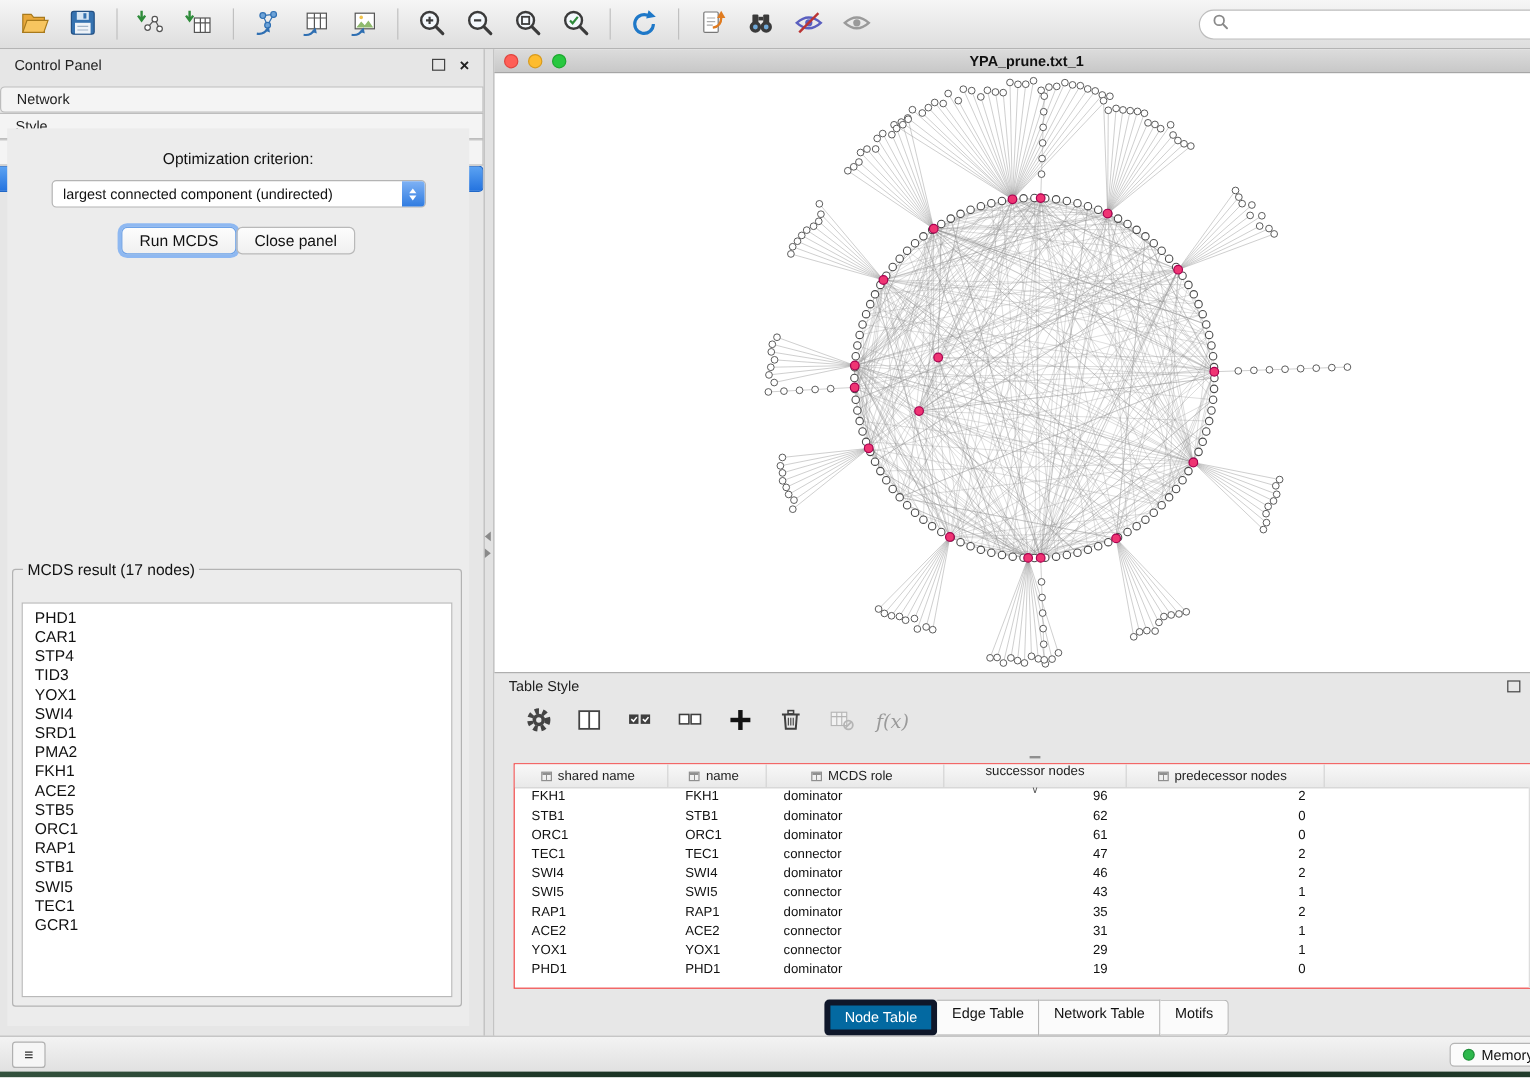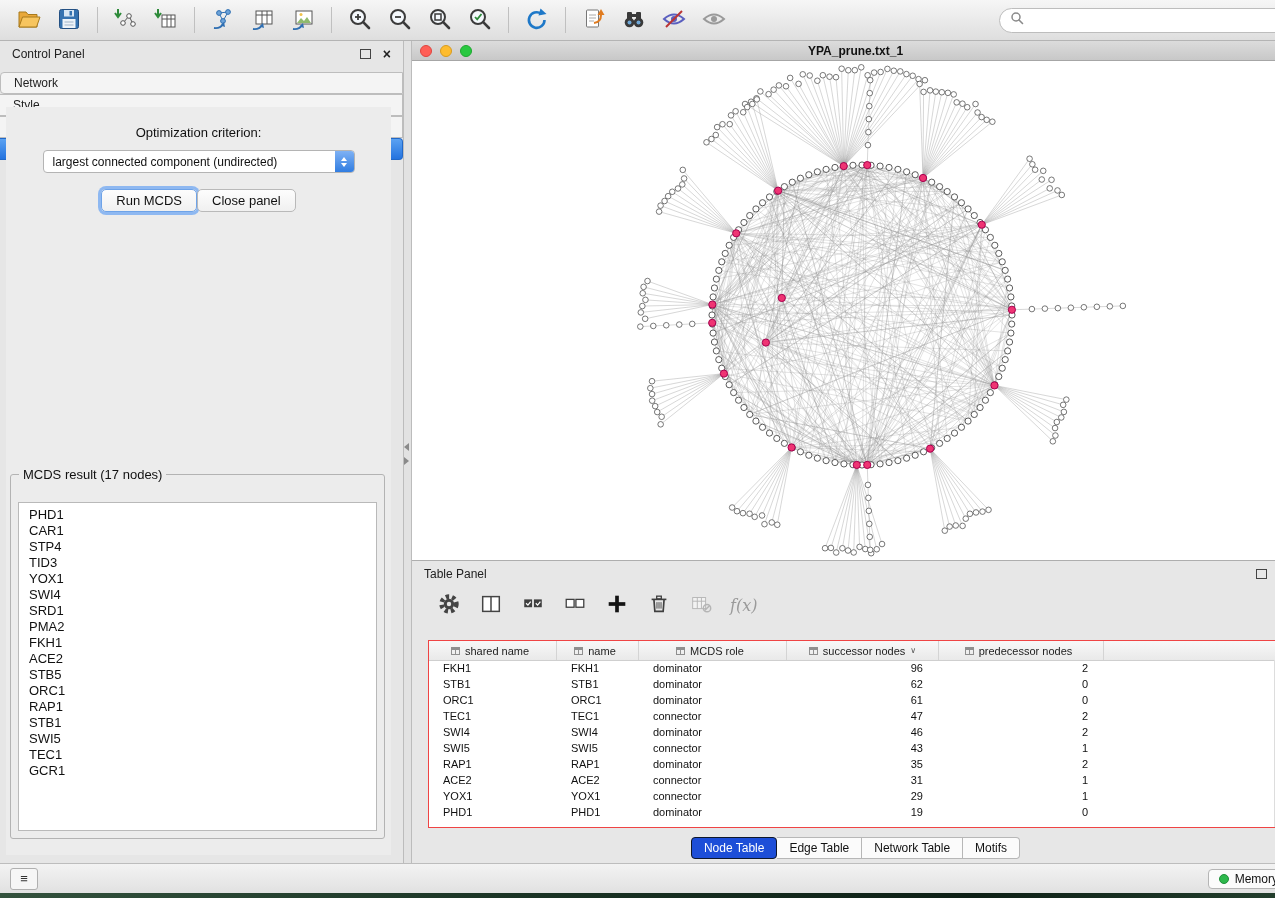--- a/index.html
+++ b/index.html
@@ -82,42 +82,42 @@
   .table-wrap{margin:16px 10px 0 16px;background:#fff;border:1px solid #ef4444;height:188px;
     position:relative;box-sizing:border-box;flex:none;}
   .thead{display:flex;height:19px;background:linear-gradient(#f8f8f8,#e9e9e9);
     border-bottom:1px solid #cfcfcf;}
   .cols{display:flex;}
   .th{display:flex;align-items:center;justify-content:center;gap:5px;font-size:11px;color:#222;
     border-right:1px solid #d4d4d4;box-sizing:border-box;height:19px;}
   .cols .th:nth-of-type(1){width:128px;}
   .cols .th:nth-of-type(2){width:82px;}
   .cols .th:nth-of-type(3){width:148px;}
-  .cols .th:nth-of-type(4){width:152px;}
+  .cols .th:nth-of-type(4){width:152px;flex-direction:column;}
   .cols .th:nth-of-type(5){width:165px;}
   .th-filler{flex:1;}
   .mini-grid{width:9px;height:8px;border:1px solid #8f8f8f;box-sizing:border-box;
     background-image:linear-gradient(#8f8f8f 2px,transparent 2px),
       linear-gradient(90deg,transparent 3px,#8f8f8f 3px,#8f8f8f 4px,transparent 4px);}
   .th-sort{font-size:8px;color:#555;}
   .tbody{position:absolute;top:19px;left:0;right:13px;bottom:0;overflow:hidden;font-size:11px;}
   .tr{display:flex;height:16px;line-height:16px;}
   .td{box-sizing:border-box;white-space:nowrap;overflow:hidden;}
   .tr .td:nth-of-type(1){width:128px;padding-left:14px;}
   .tr .td:nth-of-type(2){width:82px;padding-left:14px;}
   .tr .td:nth-of-type(3){width:148px;padding-left:14px;}
   .tr .td:nth-of-type(4){width:152px;text-align:right;padding-right:16px;}
   .tr .td:nth-of-type(5){width:165px;text-align:right;padding-right:16px;}
   .tr .td:nth-of-type(6){flex:1;}
   .vscroll{position:absolute;top:19px;right:0;bottom:0;width:13px;background:#f4f4f4;border-left:1px solid #ddd;}
   .vthumb{position:absolute;left:2px;right:2px;top:6px;height:140px;background:#c2c2c2;border-radius:5px;}
   .tp-tabs{display:flex;justify-content:center;margin-top:9px;}
   .tp-tab{font-size:12px;padding:3px 12px;background:#fbfbfb;border:1px solid #b7b7b7;border-left:none;color:#111;}
   .tp-tab:last-child{border-radius:0 4px 4px 0;}
-  .tp-tab.active{background:#1d4ed8;color:#fff;border:1px solid #0f172a;border-radius:4px;}
+  .tp-tab.active{background:#0369a1;color:#fff;border:5px solid #0f172a;border-radius:4px;}
 
   
   .status-bar{position:absolute;left:0;right:0;bottom:5px;height:30px;box-sizing:border-box;
     background:linear-gradient(#f3f3f3,#e1e1e1);border-top:1px solid #bdbdbd;
     display:flex;align-items:center;padding:0 10px;}
   .status-left-btn{width:26px;height:20px;border:1px solid #b0b0b0;border-radius:3px;background:#f6f6f6;
     display:flex;align-items:center;justify-content:center;font-size:13px;color:#333;}
   .memory-btn{margin-left:auto;display:flex;align-items:center;gap:6px;border:1px solid #b5b5b5;
     border-radius:4px;background:#fbfbfb;padding:2px 10px;font-size:12px;}
   .mem-dot{width:10px;height:10px;border-radius:50%;background:#2db84c;border:1px solid #1f8f3a;box-sizing:border-box;}
@@ -1205,21 +1205,21 @@
               <circle cx="300.20556978681395" cy="261.85039343644155" r="3.6" fill="#ef3473" stroke="#a80050" stroke-width="1"></circle>
               <circle cx="455.2349245053752" cy="403.90862405286435" r="3.6" fill="#ef3473" stroke="#a80050" stroke-width="1"></circle>
               <circle cx="369.79189673982796" cy="236.95124135294373" r="3.6" fill="#ef3473" stroke="#a80050" stroke-width="1"></circle>
               <circle cx="353.8738304061681" cy="281.5637355816999" r="3.6" fill="#ef3473" stroke="#a80050" stroke-width="1"></circle>
             </g>
           </svg>
       </div>
 
       <div class="table-panel">
         <div class="panel-header">
-          <span class="panel-title">Table Panel</span>
+          <span class="panel-title">Table Style</span>
           <span class="float-icon"></span>
           <span class="close-icon">×</span>
         </div>
         <div class="tp-toolbar">
           <button class="ttbtn">
             <span><svg width="24" height="24" viewBox="0 0 26 26">
                   <circle cx="13" cy="13" r="8" fill="none" stroke="#444" stroke-width="5" stroke-dasharray="3.6 3.2"></circle>
                   <circle cx="13" cy="13" r="5.6" fill="#444"></circle>
                   <circle cx="13" cy="13" r="2.4" fill="#e7e7e7"></circle>
                 </svg></span>

